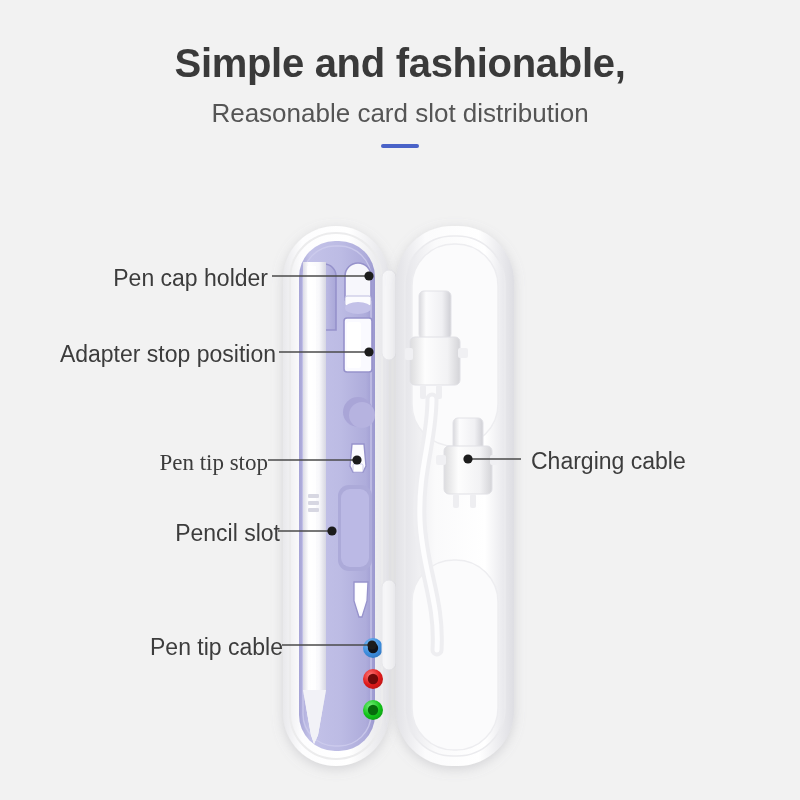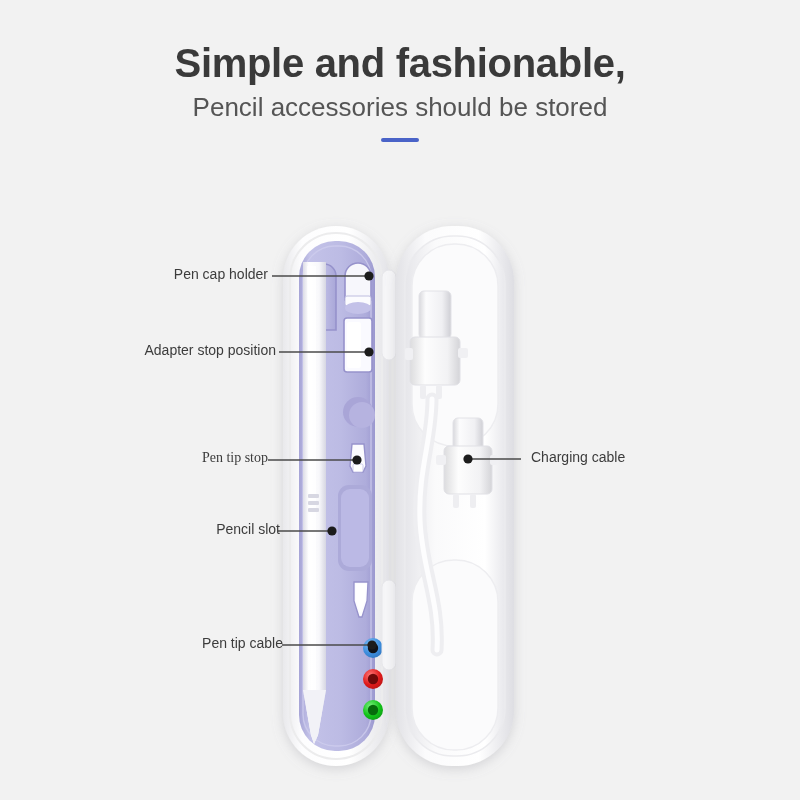--- a/index.html
+++ b/index.html
@@ -53,40 +53,40 @@
     position: absolute;
     left: 0; top: 0;
     width: 800px;
     height: 800px;
     pointer-events: none;
   }
 
   
   .callout-label {
     position: absolute;
-    font-size: 14px;
+    font-size: 23px;
     color: #3c3c3c;
     white-space: nowrap;
     line-height: 1;
   }
   .callout-label.right-aligned { text-align: right; }
 
   #lbl-pen-cap-holder   { right: 532px; top: 267px; }
   #lbl-adapter-card     { right: 524px; top: 343px; }
   #lbl-pen-tip-stop     { right: 532px; top: 451px; font-family: Liberation Serif, serif; }
   #lbl-pencil-slot      { right: 520px; top: 522px; }
   #lbl-pen-tip-holder   { right: 517px; top: 636px; }
   #lbl-charging-cable   { left: 531px;  top: 450px; }
 </style>
 </head>
 <body style="background: rgb(242, 242, 242);">
 
 <div id="header">
   <div class="headline" id="headline-1">Simple and fashionable,</div>
-  <div class="subline" id="sub-2">Pencil accessories should be stored</div>
+  <div class="subline" id="sub-1">Reasonable card slot distribution</div>
   <div id="accent-bar" style="background: rgb(74, 99, 200);"></div>
 </div>
 
 <svg id="product" viewBox="0 0 800 800">
   <defs>
 
     <linearGradient id="shellGrad" x1="0" y1="0" x2="1" y2="0">
       <stop offset="0" stop-color="#e9e9ec"></stop>
       <stop offset="0.18" stop-color="#fdfdfe"></stop>
       <stop offset="0.62" stop-color="#ffffff"></stop>

